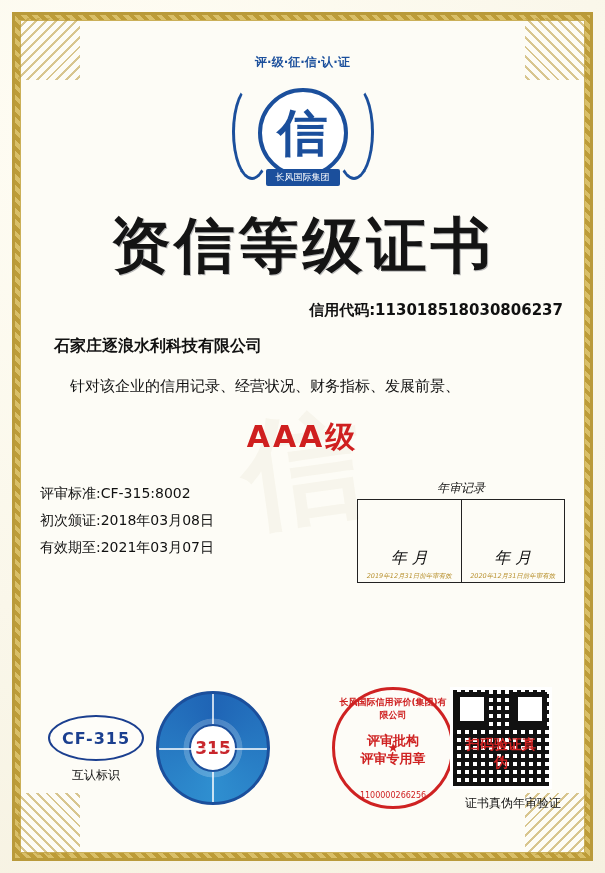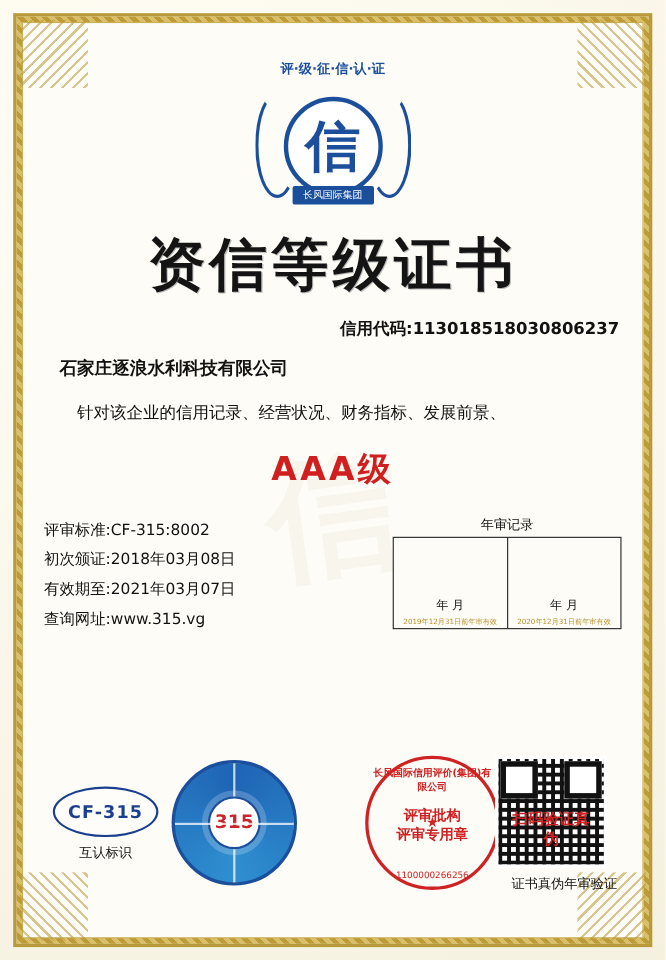--- a/index.html
+++ b/index.html
@@ -77,21 +77,21 @@
     position:absolute;top:30px;width:34px;height:90px;
     border:3px solid #1b4f9c;border-radius:50%/50%;
     border-right-color:transparent;border-top-color:transparent;
   }
   .wreath.left{left:14px;}
   .wreath.right{right:14px;transform:scaleX(-1);}
 
   
   .title{
     text-align:center;
-    font-size:52px;font-weight:bold;letter-spacing:4px;
+    font-size:60px;font-weight:bold;letter-spacing:4px;
     color:#141414;
     margin-top:12px;
     font-family:"DejaVu Sans", sans-serif;
     text-shadow:1px 1px 0 #bbb;
   }
   .code-line{
     text-align:right;
     font-size:15px;font-weight:bold;color:#111;
     margin-top:14px;margin-right:2px;
     font-family:"DejaVu Sans", sans-serif;
@@ -118,37 +118,37 @@
 
   
   .mid{
     display:flex;margin-top:22px;
   }
   .details{
     flex:1;font-size:14px;line-height:27px;color:#111;
     font-family:"DejaVu Sans", sans-serif;
   }
   .annual{
-    width:208px;margin-left:0;
+    width:208px;margin-left:0;font-style:italic;
   }
   .annual-title{
     font-size:12px;color:#111;text-align:center;
     font-family:"DejaVu Sans", sans-serif;
     margin-bottom:2px;
   }
   .annual-box{
     border:1px solid #222;height:82px;display:flex;
   }
   .annual-cell{
     flex:1;position:relative;
   }
   .annual-cell + .annual-cell{border-left:1px solid #222;}
   .ym{
     position:absolute;bottom:13px;left:0;right:0;text-align:center;
-    font-size:11px;color:#111;
+    font-size:16px;color:#111;
     font-family:"DejaVu Sans", sans-serif;
   }
   .note{
     position:absolute;bottom:1px;left:0;right:0;text-align:center;
     font-size:6.5px;color:#b8912f;
     font-family:"DejaVu Sans", sans-serif;
   }
 
   
   .footer{
@@ -285,21 +285,20 @@
       <p class="first">针对该企业的信用记录、经营状况、财务指标、发展前景、</p>
     </div>
 
     <div class="grade">AAA级</div>
 
     <div class="mid">
       <div class="details">
         <div>评审标准:CF-315:8002</div>
         <div>初次颁证:2018年03月08日</div>
         <div>有效期至:2021年03月07日</div>
-        <div>查询网址:www.315.vg</div>
       </div>
       <div class="annual">
         <div class="annual-title">年审记录</div>
         <div class="annual-box">
           <div class="annual-cell">
             <div class="ym">年    月</div>
             <div class="note">2019年12月31日前年审有效</div>
           </div>
           <div class="annual-cell">
             <div class="ym">年    月</div>

